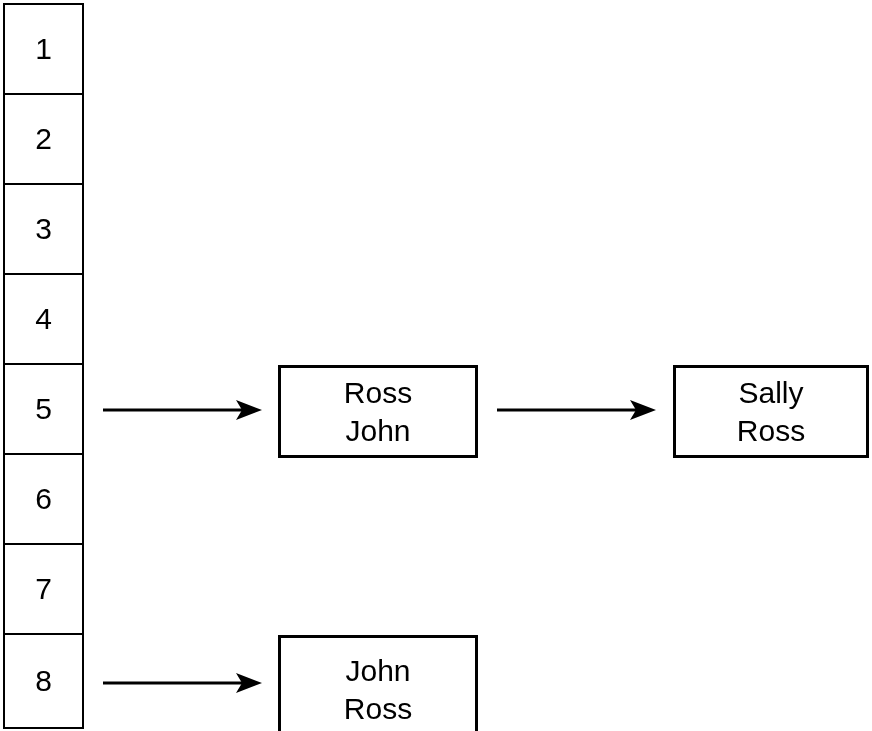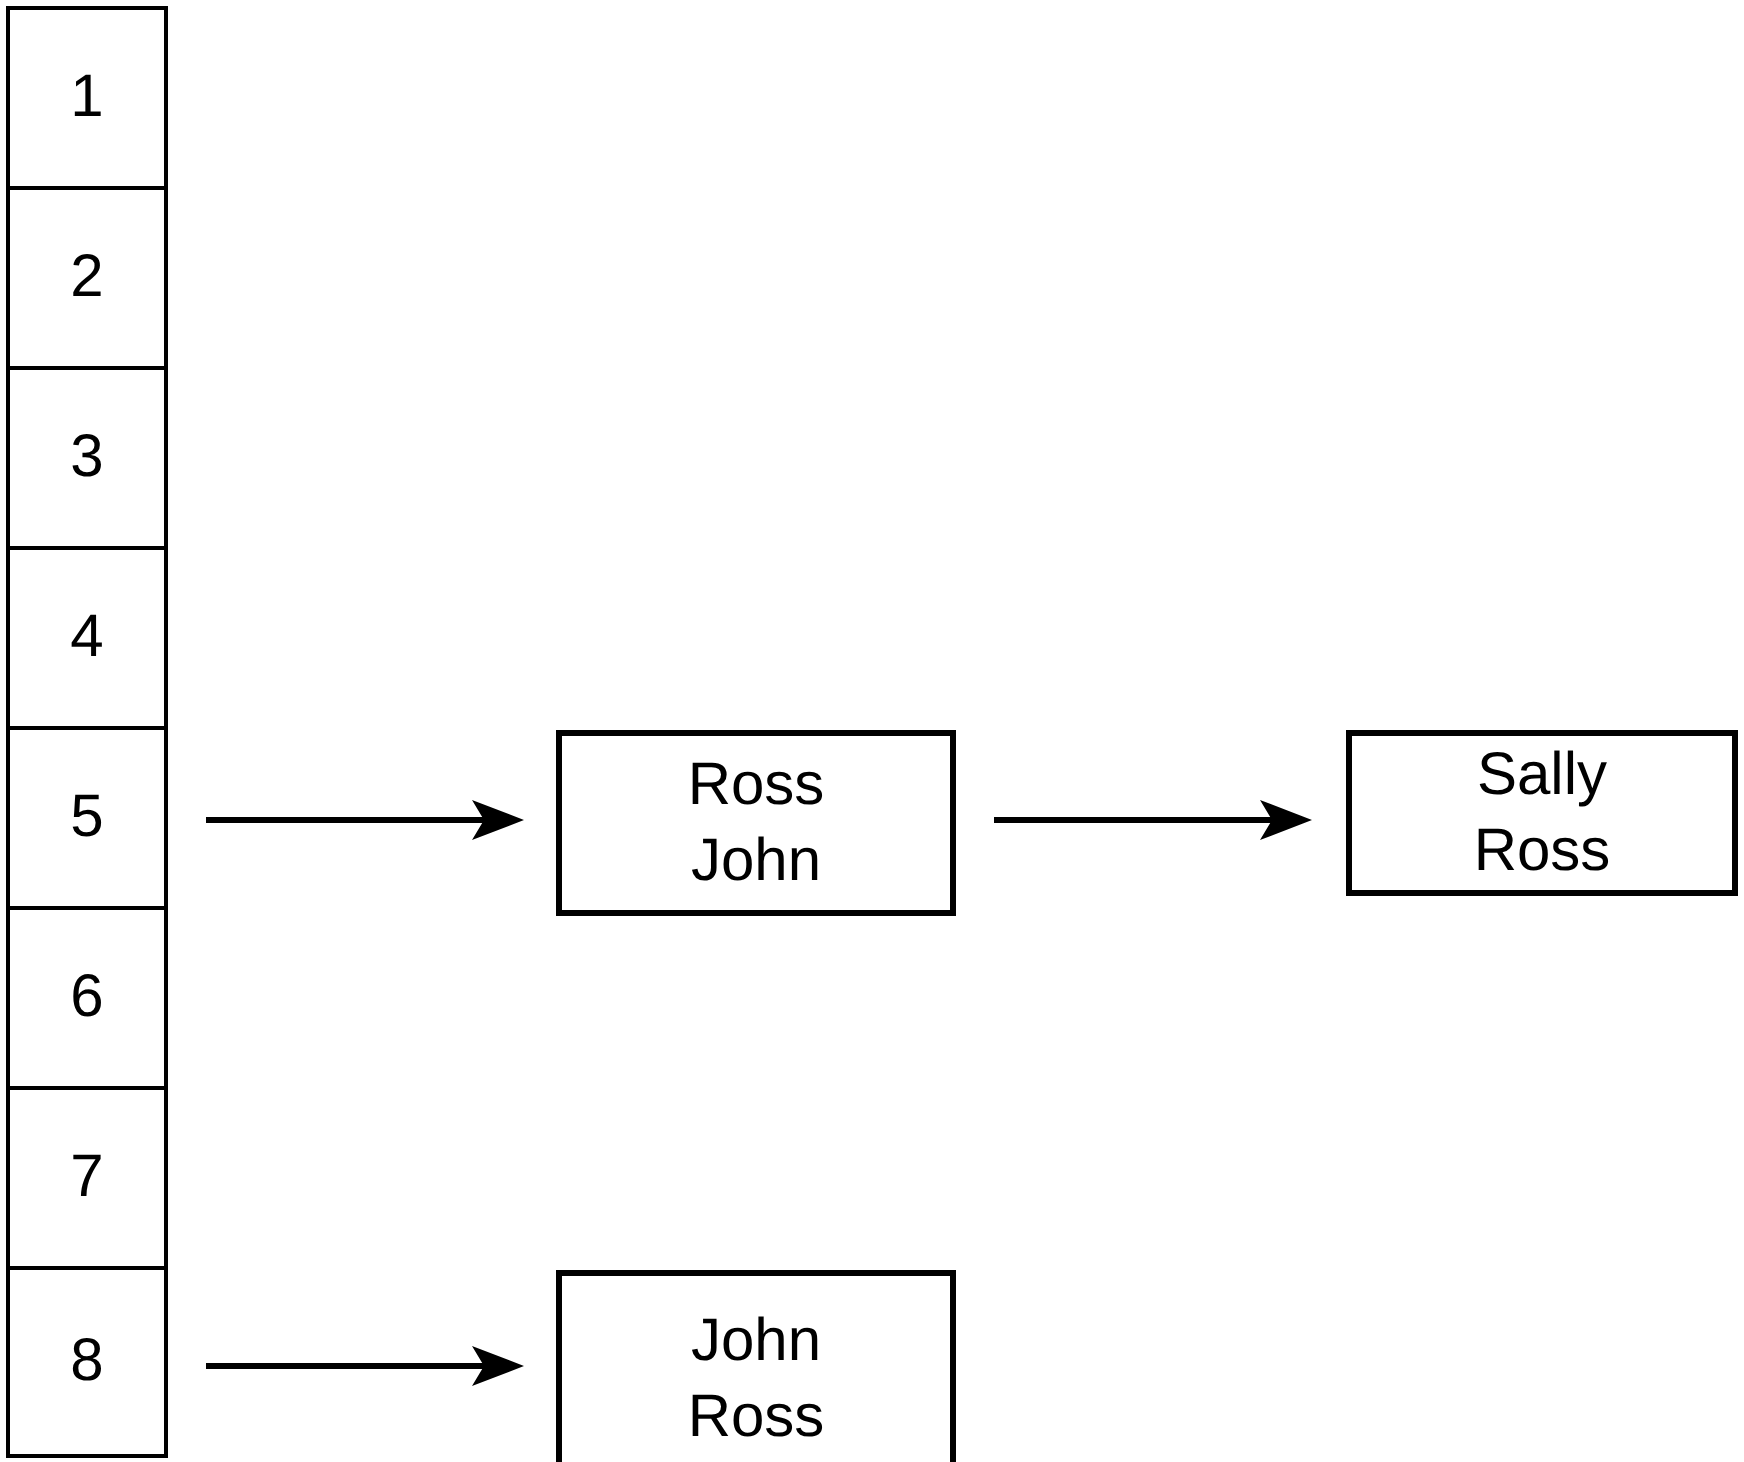--- a/index.html
+++ b/index.html
@@ -133,21 +133,21 @@
   <svg class="arrow-svg" style="left:103px; top:667px; width:162px; height:32px;" viewBox="0 0 162 32">
     <line class="arrow-line" x1="0" y1="16" x2="140" y2="16"></line>
     <path class="arrow-head" d="M 159 16 L 133 6 L 139 16 L 133 26 Z"></path>
   </svg>
 
   <div class="node-box" style="left:278px; top:365px; width:200px; height:93px;">
     <span class="node-line">Ross</span>
     <span class="node-line">John</span>
   </div>
 
-  <div class="node-box" style="left:673px; top:365px; width:196px; height:83px;">
+  <div class="node-box" style="left:673px; top:365px; width:196px; height:93px;">
     <span class="node-line">Sally</span>
     <span class="node-line">Ross</span>
   </div>
 
   <div class="node-box" style="left:278px; top:635px; width:200px; height:110px;">
     <span class="node-line">John</span>
     <span class="node-line">Ross</span>
   </div>
 
 </div>

